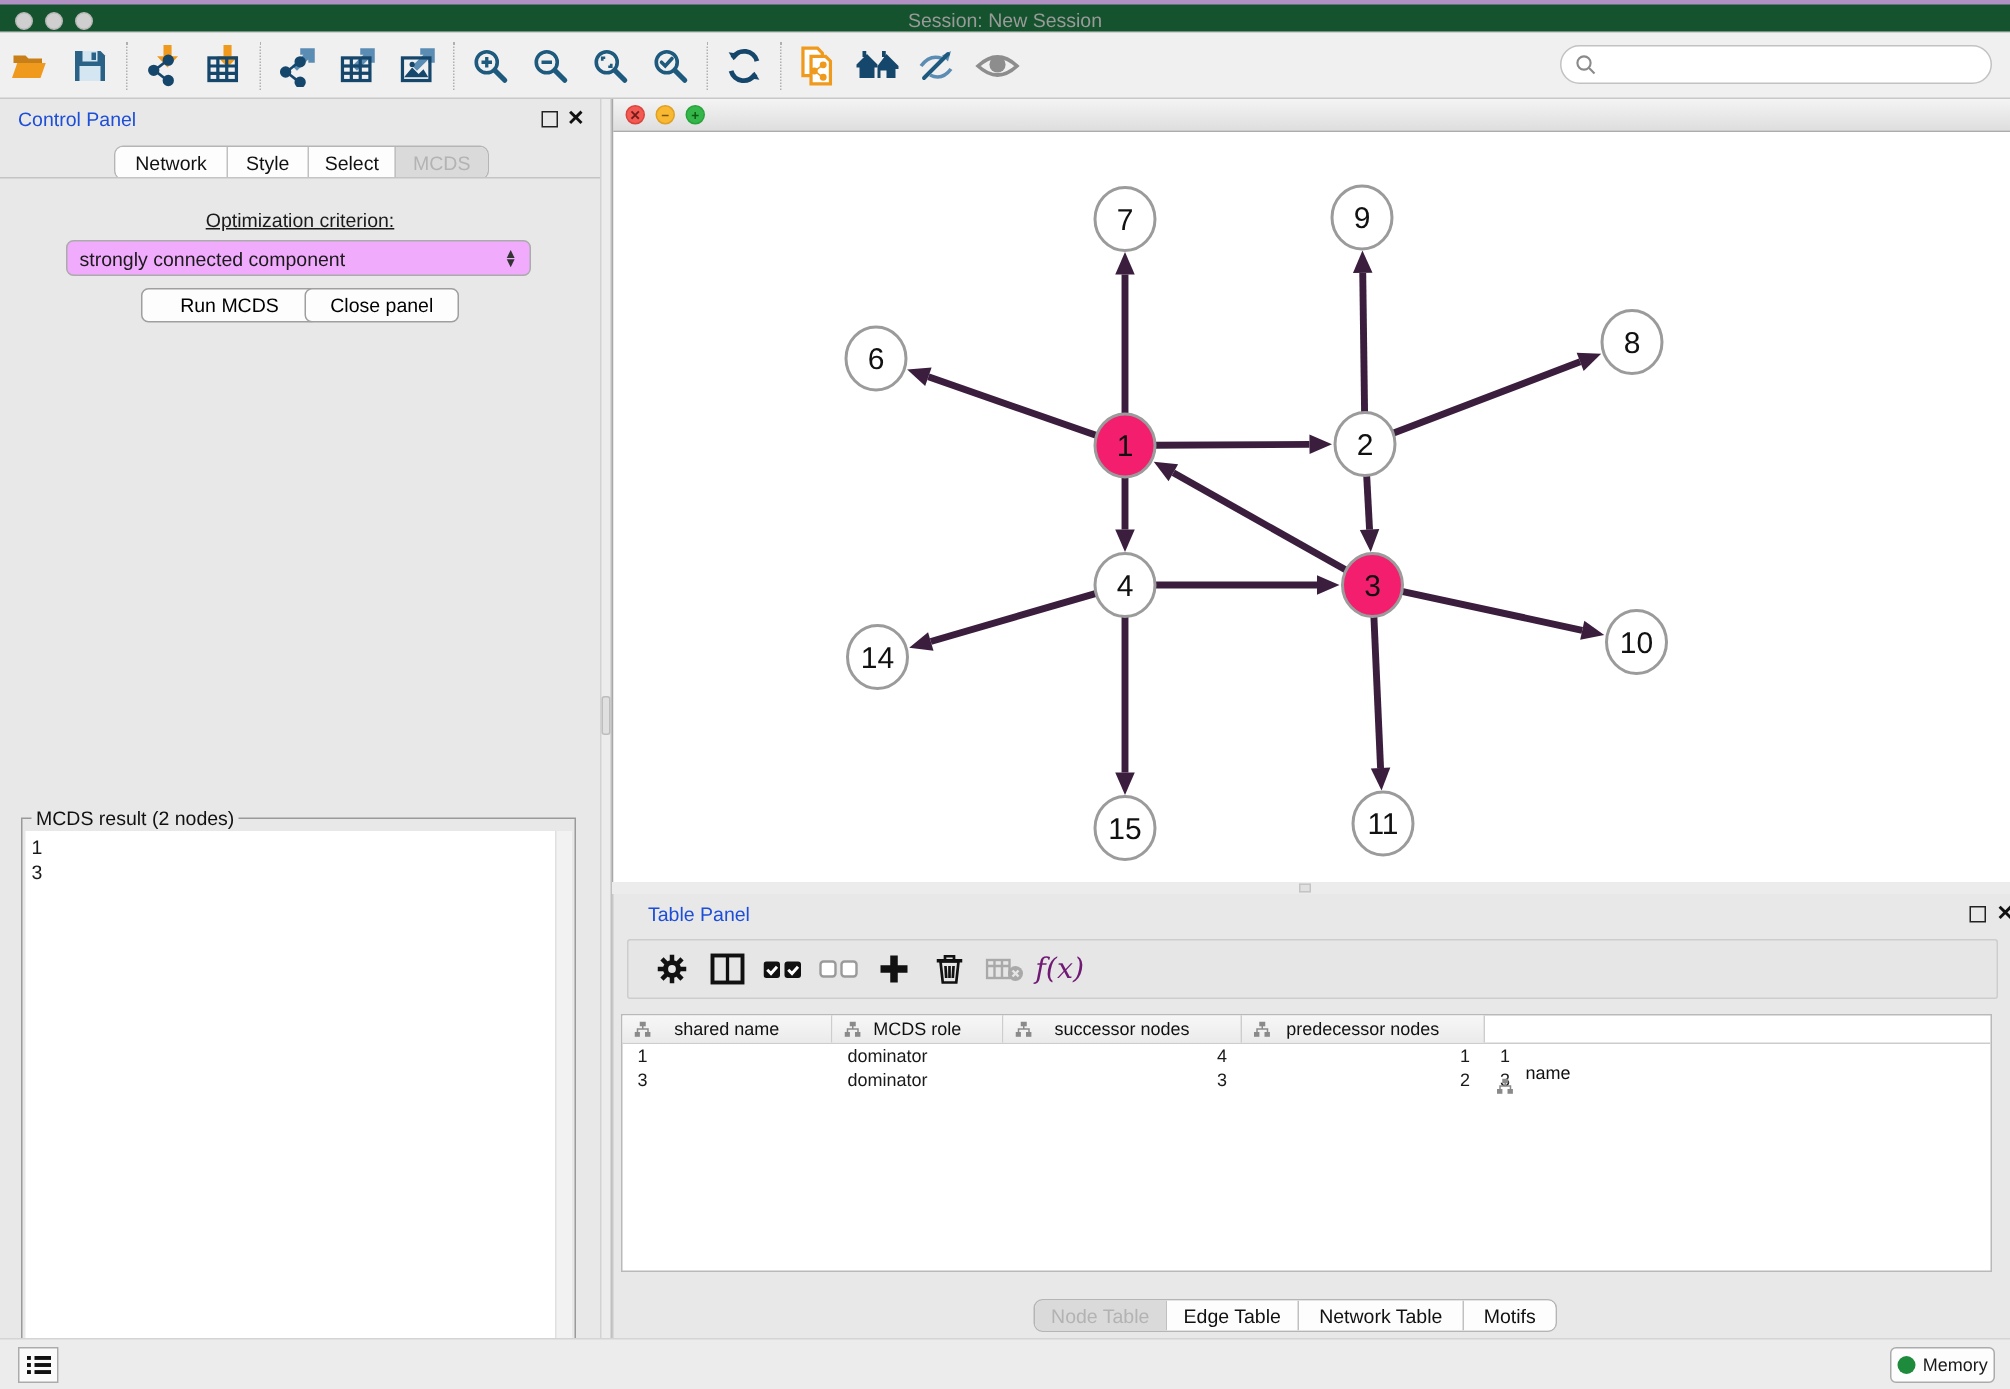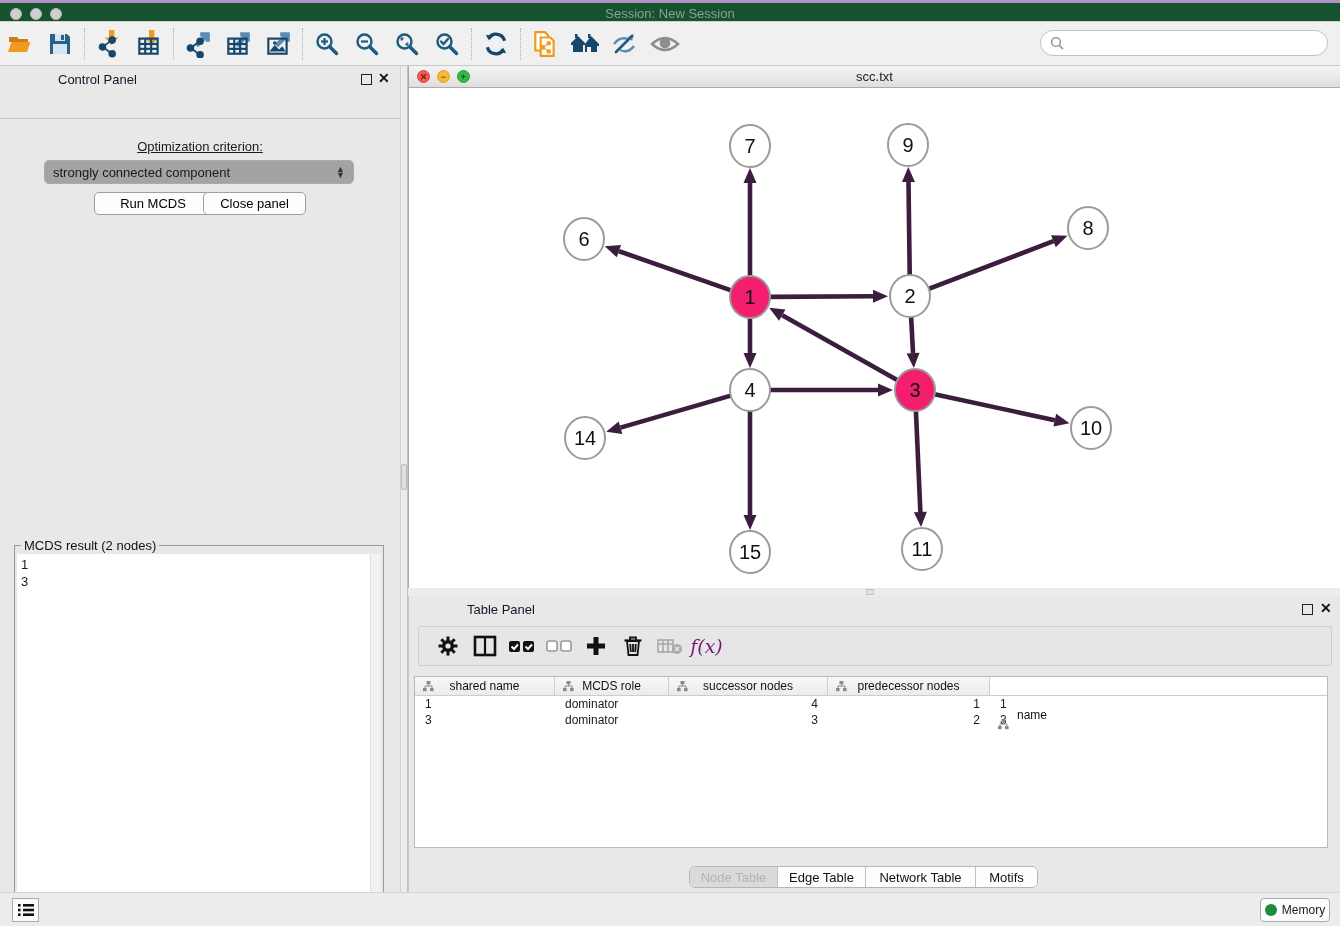--- a/index.html
+++ b/index.html
@@ -19,37 +19,37 @@
   .tb-btn { width:40px; height:36px; display:flex; align-items:center; justify-content:center; }
   .tb-sep { width:1px; height:32px; border-left:1px dotted #b0b0b0; margin:0 4px; }
   #search-wrap { position:absolute; right:12px; top:8px; width:288px; height:26px;
     background:#ffffff; border:1px solid #c2c2c2; border-radius:13px;
     display:flex; align-items:center; padding-left:9px; }
   #search-input { border:none; outline:none; flex:1; font-size:13px; background:transparent; }
 
   
   #control-panel { position:absolute; left:0; top:66px; width:400px; height:826px; background:#e8e8e8; }
   .panel-head { position:relative; height:28px; }
-  .panel-title { position:absolute; left:12px; top:6px; font-size:13px; color:#0f172a;margin-left:46px; }
+  .panel-title { position:absolute; left:12px; top:6px; font-size:13px; color:#1d4ed8; }
   .float-ic { position:absolute; top:8px; width:11px; height:11px; border:1.5px solid #222; }
   .close-ic { position:absolute; top:5px; font-size:14px; font-weight:bold; color:#111; line-height:14px; }
 
   .seg-tabs { position:absolute; display:flex; border:1px solid #b5b5b5; border-radius:6px; overflow:hidden;
     background:#fff; font-size:13px; }
   .seg { display:flex; align-items:center; justify-content:center; height:21px;
     border-left:1px solid #c0c0c0; background:#fdfdfd; color:#111; }
   .seg:first-child { border-left:none; }
   .seg.active { background:#dadada; color:#b3b3b3; }
   #cp-tabs { left:76px; top:31px; }
   #cp-content { position:absolute; left:0; top:52px; width:400px; height:774px;
     border-top:1px solid #c4c4c4; background:#e8e8e8; }
 
   #opt-label { position:absolute; left:0; right:0; top:20px; text-align:center; font-size:13px;text-decoration:underline; }
   #criterion-select { position:absolute; left:44px; top:41px; width:310px; height:24px;
-    background:#a3a3a3; border:1px solid #ababab; border-radius:5px; display:flex; align-items:center;
+    background:#f0abfc; border:1px solid #ababab; border-radius:5px; display:flex; align-items:center;
     font-size:13px; padding:0 8px; }
   #criterion-select .val { flex:1; }
   .updown { display:inline-flex; flex-direction:column; line-height:6px; font-size:9px; color:#333; }
 
   .cp-btn { position:absolute; top:73px; height:23px; background:#fdfdfd; border:1px solid #9f9f9f;
     border-radius:5px; font-size:13px; display:flex; align-items:center; justify-content:center;
     font-family:"Liberation Sans", sans-serif; }
   #run-btn { left:94px; width:118px; }
   #closep-btn { left:203px; width:103px; }
 
@@ -77,21 +77,21 @@
   #net-titlebar { position:absolute; left:0; top:0; right:0; height:22px;
     background:linear-gradient(#f4f4f4,#dedede); border-bottom:1px solid #ababab; }
   .nt-light { position:absolute; top:4px; width:13px; height:13px; border-radius:50%;
     display:flex; align-items:center; justify-content:center; font-size:9px; font-weight:bold;
     color:rgba(60,0,0,.7); line-height:10px; }
   #net-title { position:absolute; left:0; right:0; top:3px; text-align:center; font-size:13px; color:#222; }
   #net-canvas { position:absolute; left:0; top:22px; right:0; bottom:0; background:#fff; }
 
   
   #table-panel { position:absolute; left:408px; top:596px; width:932px; height:296px;
-    background:#e8e8e8; border-left:1px solid #c8c8c8; }
+    background:#e8e8e8; border-left:1px solid #c8c8c8;padding-left:11px; }
   #tp-toolbar { position:absolute; left:9px; top:30px; width:914px; height:40px;
     background:#e6e6e6; border:1px solid #cdcdcd; border-radius:2px;
     display:flex; align-items:center; padding-left:10px; }
   .tpt-btn { width:37px; height:32px; display:flex; align-items:center; justify-content:center; }
   .fx-label { font-family:"DejaVu Serif", serif; font-style:italic; font-size:19px; color:#701a75; }
 
   #node-table { position:absolute; left:5px; top:80px; width:914px; height:172px;
     background:#fff; border:1px solid #b9b9b9; font-size:12px; }
   #nt-header { display:flex; height:19px; border-bottom:1px solid #cdcdcd; }
   .th { display:flex; align-items:center; justify-content:center; gap:5px;
@@ -298,20 +298,26 @@
     <input id="search-input" placeholder="" style="">
   </div>
 </div>
 
 <div id="control-panel">
   <div class="panel-head">
     <span class="panel-title">Control Panel</span>
     <span class="float-ic" style="left:361px"></span>
     <span class="close-ic" style="left:378px">✕</span>
   </div>
+  <div class="seg-tabs" id="cp-tabs">
+      <span class="seg" style="width: 74px;">Network</span>
+      <span class="seg" style="width: 54px;">Style</span>
+      <span class="seg" style="width: 58px;">Select</span>
+      <span class="seg active" style="width: 62px;">MCDS</span>
+    </div>
   <div id="cp-content">
     <div id="opt-label">Optimization criterion:</div>
     <div id="criterion-select">
       <span class="val">strongly connected component</span>
       <span class="updown">
           <span>▲</span>
           <span>▼</span>
         </span>
     </div>
     <button class="cp-btn" id="run-btn">Run MCDS</button>
@@ -328,21 +334,20 @@
 
 <div id="v-splitter">
     <div id="v-grab"></div>
   </div>
 
 <div id="net-window">
   <div id="net-titlebar">
     <span class="nt-light" style="left:8px;  background:#f25a52; border:1px solid #d9453e;">✕</span>
     <span class="nt-light" style="left:28px; background:#f8b832; border:1px solid #dfa024; color:rgba(90,60,0,.8)">−</span>
     <span class="nt-light" style="left:48px; background:#35b64a; border:1px solid #27a33c; color:rgba(0,70,0,.8)">+</span>
-    <div id="net-title">scc.txt</div>
   </div>
   <div id="net-canvas">
     <svg id="graph-svg" width="931" height="500">
         <line x1="341" y1="189" x2="341" y2="95" stroke="#3b1e3e" stroke-width="4.6"></line>
         <polygon points="341,80 347.5,95 334.5,95" fill="#3b1e3e"></polygon>
         <line x1="322.1192891575921" y1="202.40312512735147" x2="209.9293150584546" y2="163.2042185143998" stroke="#3b1e3e" stroke-width="4.6"></line>
         <polygon points="195.76878192664867,158.2565623599134 212.07329939206537,157.06798749061724 207.78533072484382,169.34044953818236" fill="#3b1e3e"></polygon>
         <line x1="360.9996093864437" y1="208.87500244133471" x2="464.0007226350791" y2="208.23124548353076" stroke="#3b1e3e" stroke-width="4.6"></line>
         <polygon points="479.0004296749119,208.1374973145318 464.04134684164535,214.73111853412496 463.9600984285129,201.73137243293655" fill="#3b1e3e"></polygon>
         <line x1="341" y1="229" x2="341" y2="265" stroke="#3b1e3e" stroke-width="4.6"></line>

